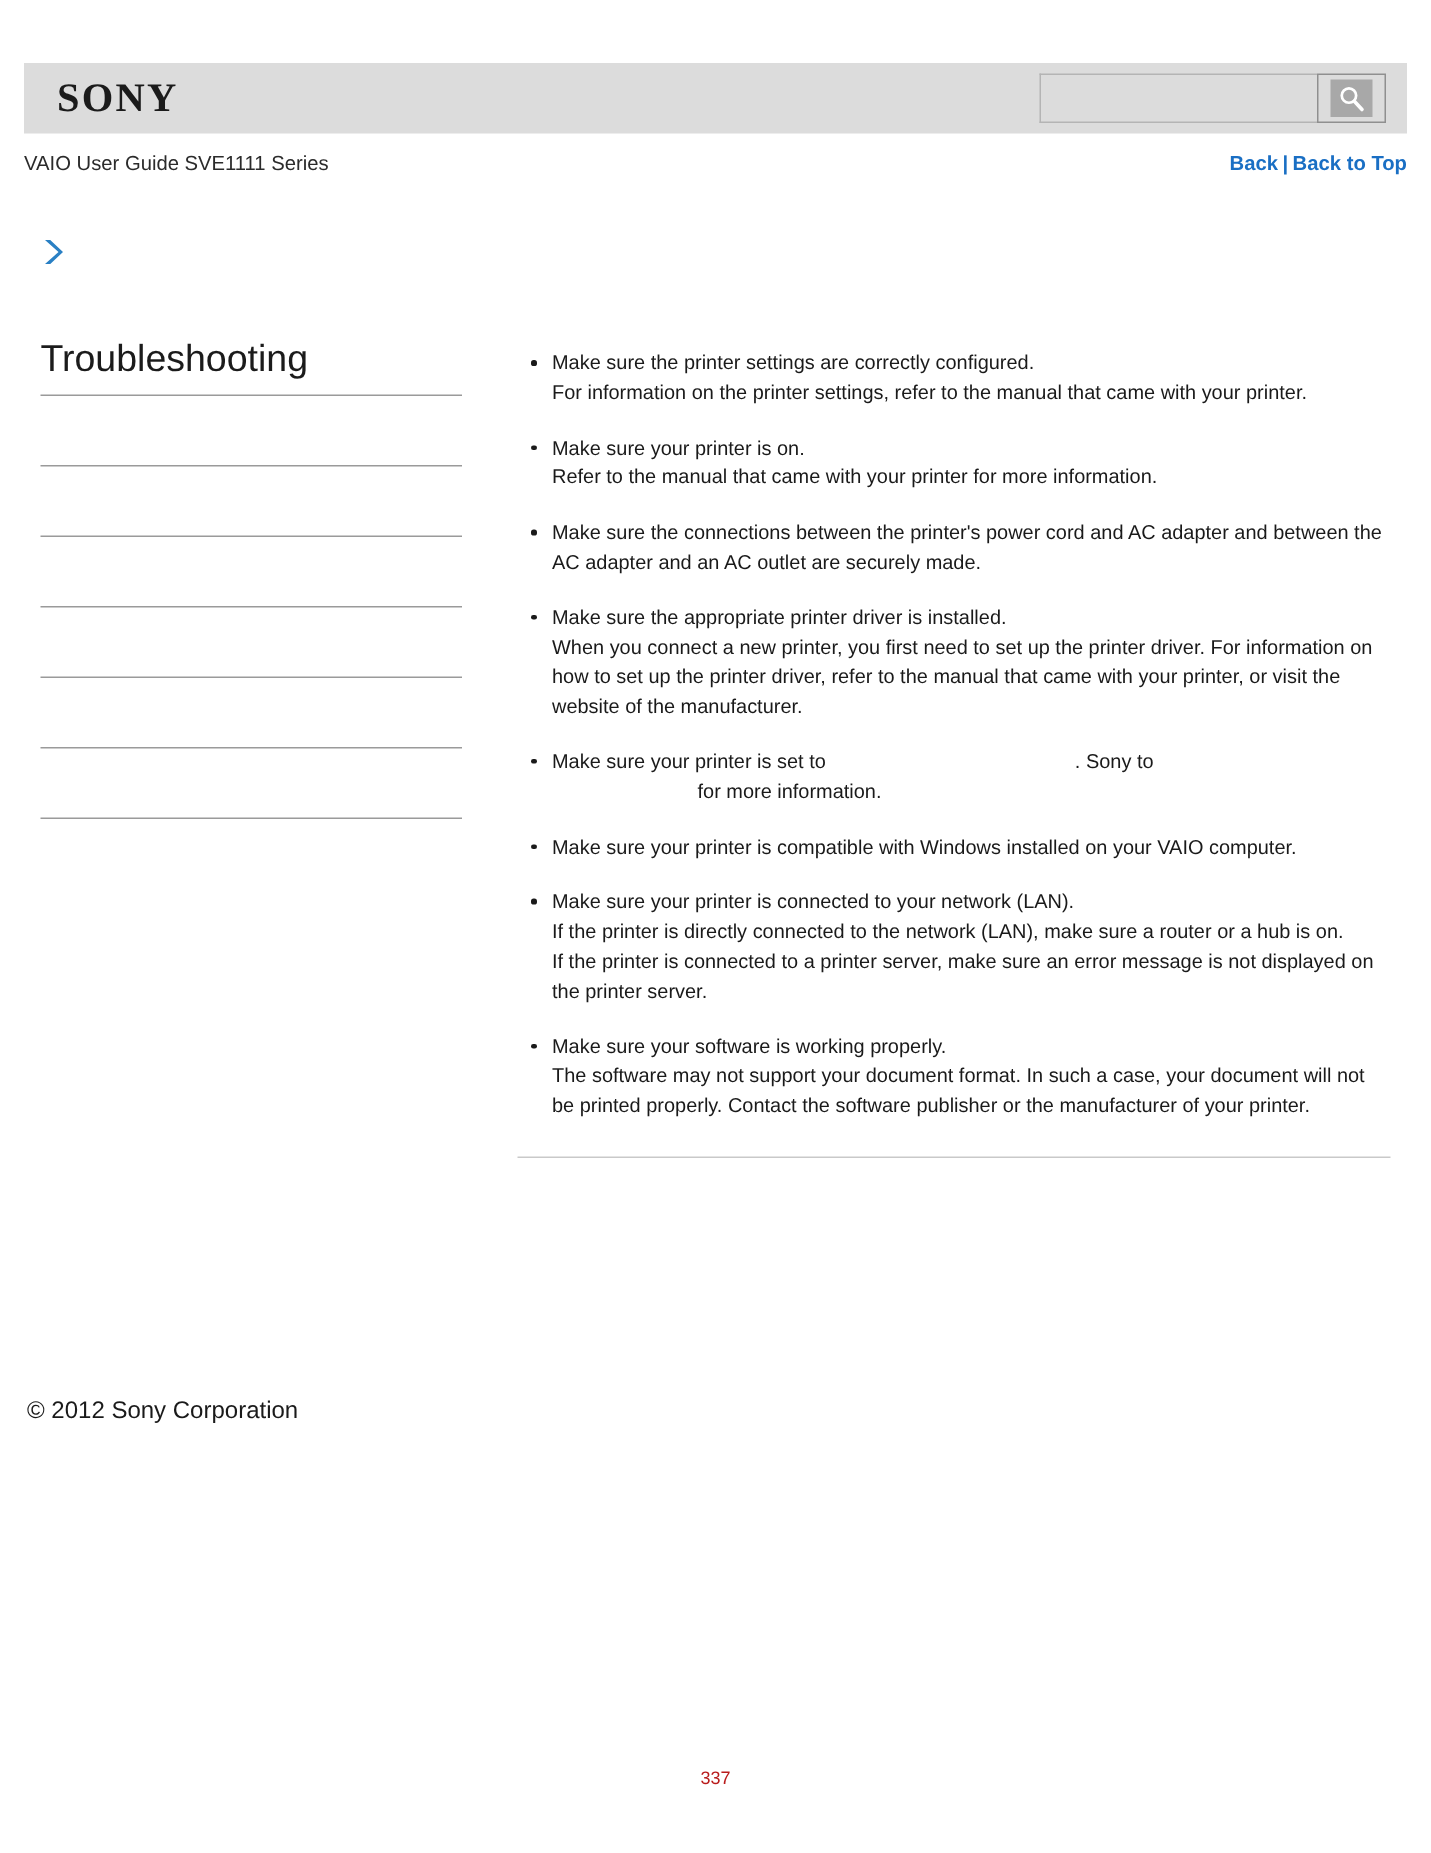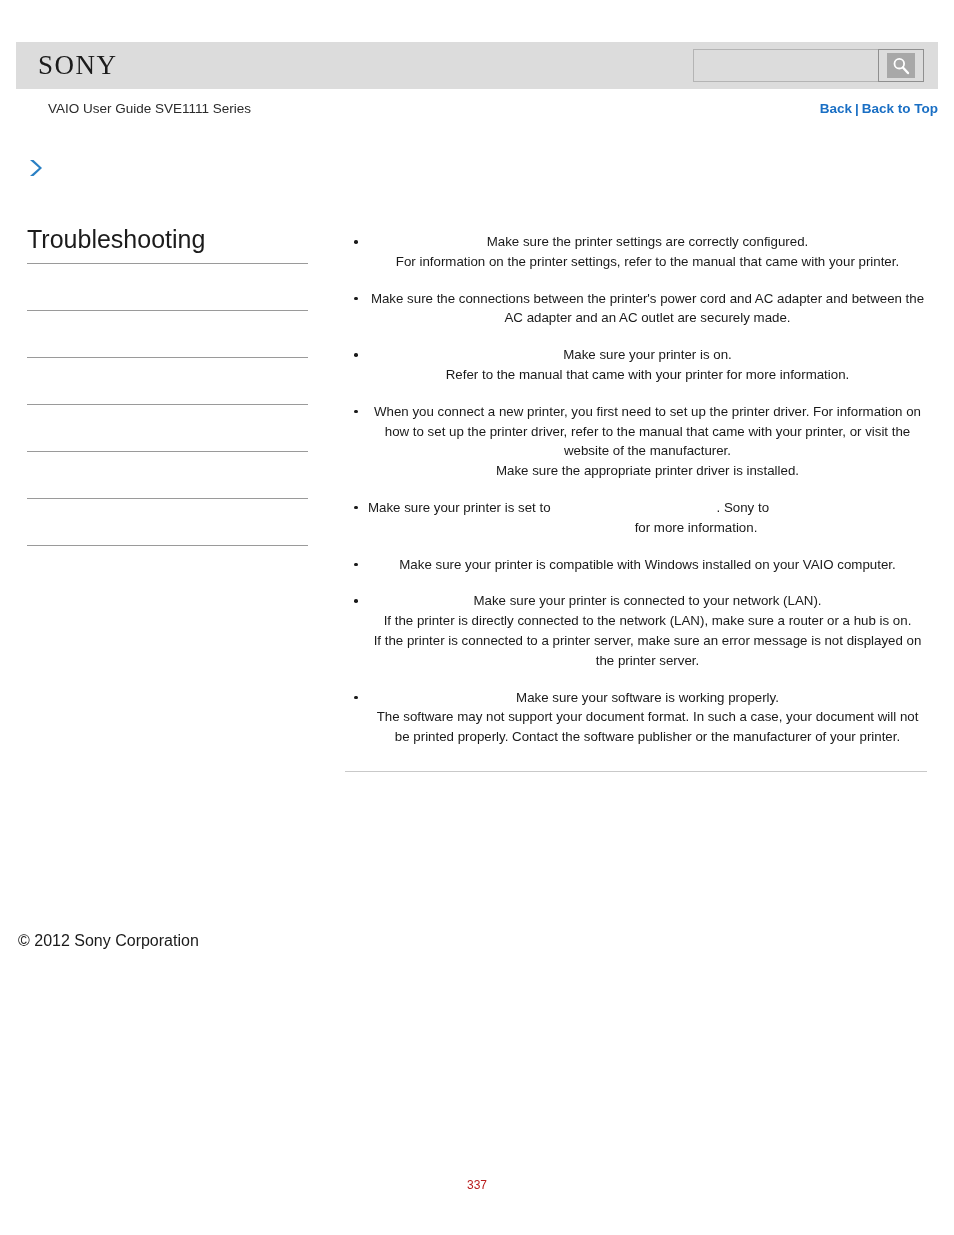--- a/index.html
+++ b/index.html
@@ -24,21 +24,21 @@
     width: 922px;
     height: 47px;
     background: #dcdcdc;
     box-sizing: border-box;
   }
   .sony-logo {
     position: absolute;
     left: 22px;
     top: 10px;
     font-family: "Liberation Serif", serif;
-    font-weight: normal;
+    font-weight: bold;
     font-size: 27px;
     letter-spacing: 1.5px;
     color: #1b1b1b;
     line-height: 1;
   }
   .search-wrap {
     position: absolute;
     right: 14px;
     top: 7px;
     display: flex;
@@ -87,21 +87,20 @@
     width: 922px;
     height: 20px;
   }
   .guide-title {
     position: absolute;
     left: 0;
     top: 0;
     font-size: 13.5px;
     color: #2b2b2b;
     white-space: nowrap;
-    margin-left: 32px;
   }
   .nav-links {
     position: absolute;
     right: 0;
     top: 0;
     font-size: 13.5px;
     white-space: nowrap;
     font-weight: bold;
   }
   .nav-links a {
@@ -173,21 +172,20 @@
     position: absolute;
     left: 9px;
     top: 8px;
     width: 3.5px;
     height: 3.5px;
     background: #1a1a1a;
     border-radius: 50%;
   }
   .tip-line {
     display: block;
-    text-align: center;
   }
   .blank-link {
     display: inline-block;
   }
   .content-divider {
     border: none;
     border-top: 1px solid #c9c9c9;
     margin: 24px 0 0 0;
     width: 582px;
   }
@@ -271,31 +269,31 @@
 
 <div class="content">
   <ul class="tip-list">
 
     <li class="tip-item">
       <span class="tip-line">Make sure the printer settings are correctly configured.</span>
       <span class="tip-line">For information on the printer settings, refer to the manual that came with your printer.</span>
     </li>
 
     <li class="tip-item">
-      <span class="tip-line">Make sure the connections between the printer's power cord and AC adapter and between the AC adapter and an AC outlet are securely made.</span>
-    </li>
-
-    <li class="tip-item">
       <span class="tip-line">Make sure your printer is on.</span>
       <span class="tip-line">Refer to the manual that came with your printer for more information.</span>
     </li>
 
     <li class="tip-item">
+      <span class="tip-line">Make sure the connections between the printer's power cord and AC adapter and between the AC adapter and an AC outlet are securely made.</span>
+    </li>
+
+    <li class="tip-item">
+      <span class="tip-line">Make sure the appropriate printer driver is installed.</span>
       <span class="tip-line">When you connect a new printer, you first need to set up the printer driver. For information on how to set up the printer driver, refer to the manual that came with your printer, or visit the website of the manufacturer.</span>
-      <span class="tip-line">Make sure the appropriate printer driver is installed.</span>
     </li>
 
 
     <li class="tip-item">
       <span>Make sure your printer is set to</span><span class="blank-link" style="width:166px"></span><span>. Sony to</span><span class="blank-link" style="width:100px"></span>
       <span class="tip-line" style="padding-left:97px">for more information.</span>
     </li>
 
     <li class="tip-item">
       <span class="tip-line">Make sure your printer is compatible with Windows installed on your VAIO computer.</span>

